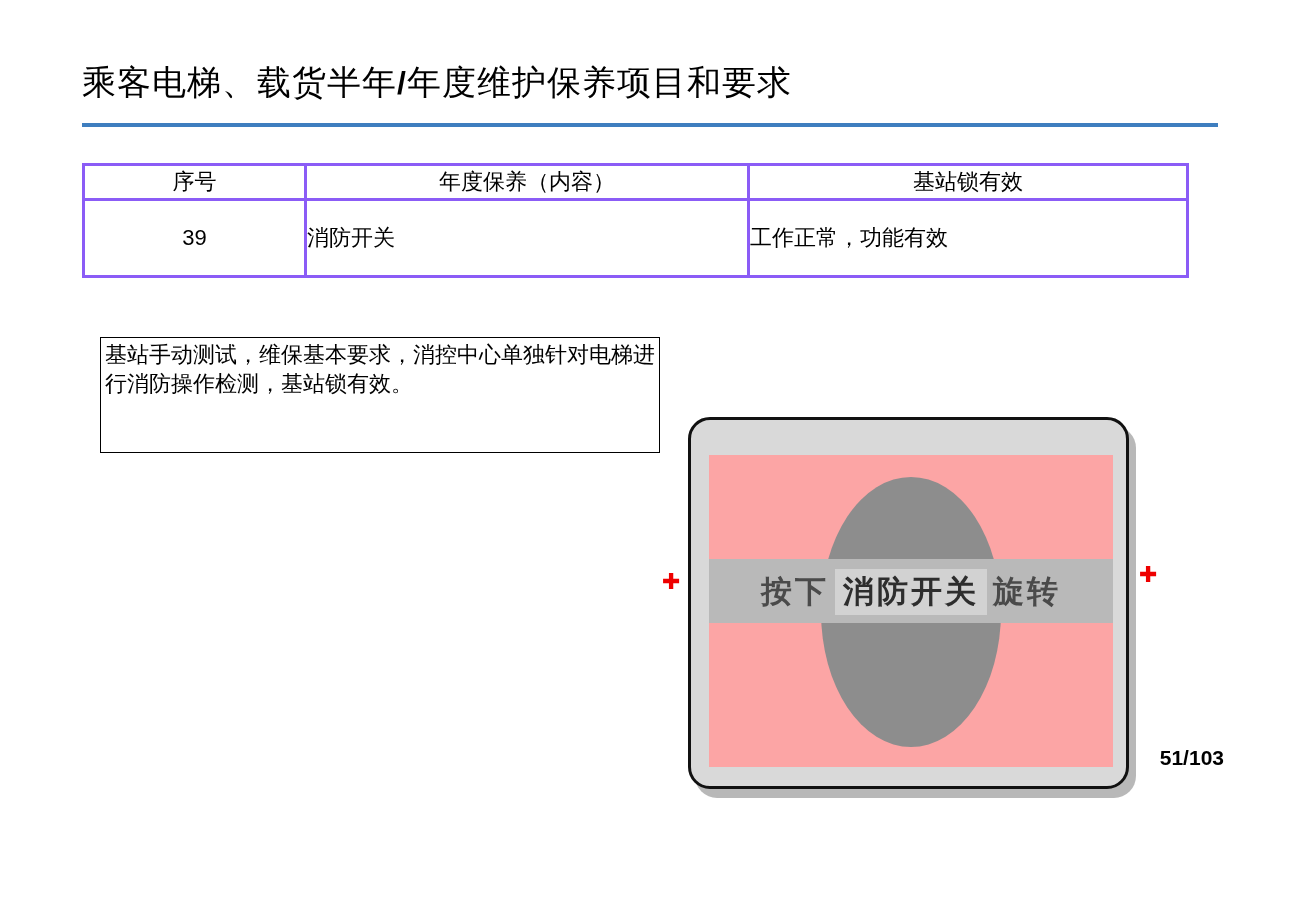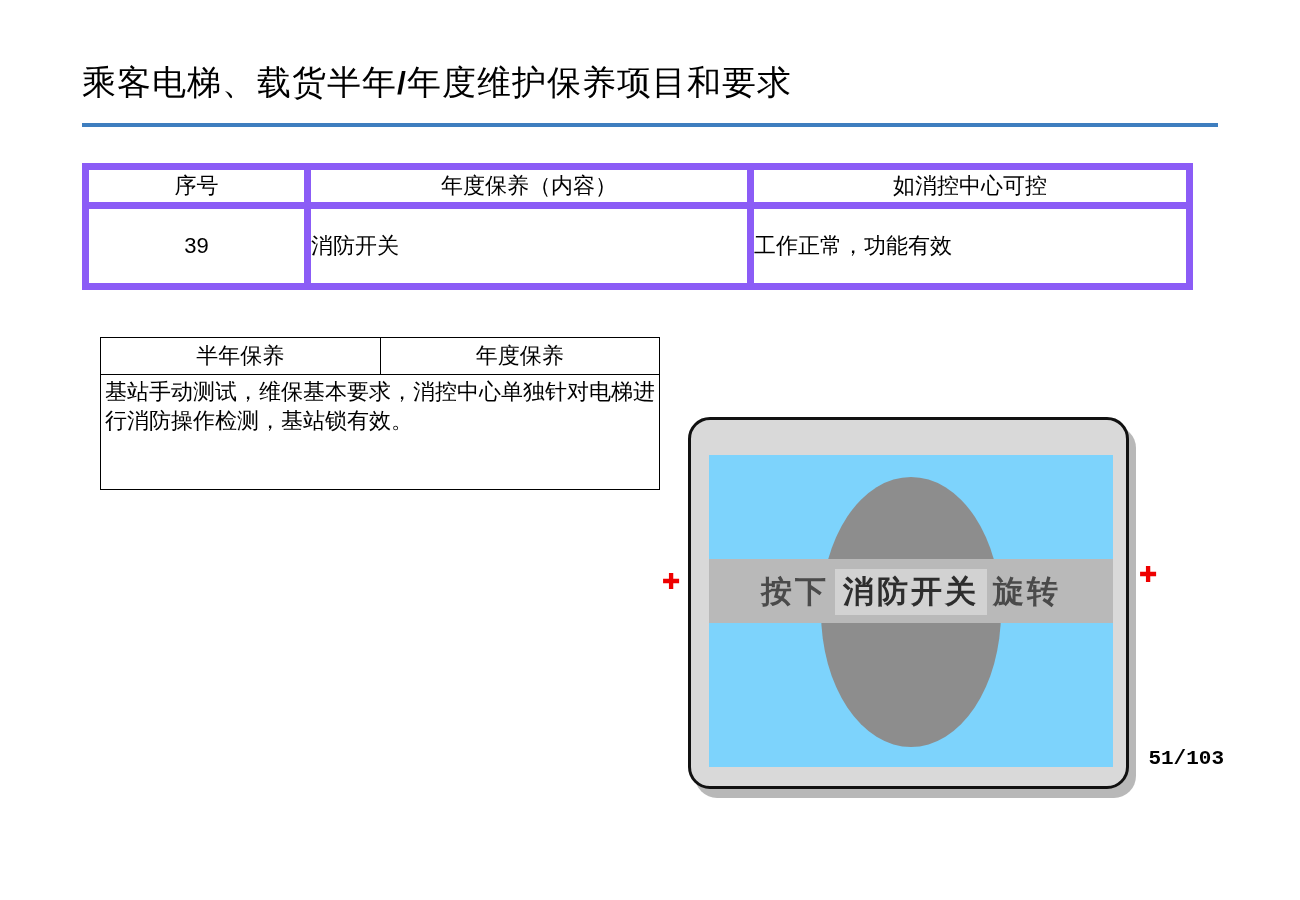--- a/index.html
+++ b/index.html
@@ -50,21 +50,21 @@
   
   .main-table {
     position: absolute;
     left: 82px;
     top: 163px;
     width: 1104px;
     border-collapse: collapse;
     table-layout: fixed;
   }
   .main-table td {
-    border: 7px solid #8b5cf6;
+    border: 3px solid #8b5cf6;
     font-size: 22px;
     padding: 0;
     margin-top: 38px;
   }
   .main-table .hdr {
     text-align: center;
     height: 32px;
     line-height: 32px;
   }
   .main-table .body-row td {
@@ -132,21 +132,21 @@
     border-radius: 22px;
     box-sizing: border-box;
     box-shadow: 7px 9px 0 rgba(0,0,0,0.28);
   }
   .panel-inner {
     position: absolute;
     left: 18px;
     top: 35px;
     width: 404px;
     height: 312px;
-    background: #7dd3fc;
+    background: #fca5a5;
     box-sizing: border-box;
     overflow: hidden;
   }
   .ellipse {
     position: absolute;
     left: 112px;
     top: 22px;
     width: 180px;
     height: 270px;
     background: #8D8D8D;
@@ -198,21 +198,21 @@
     text-align: center;
   }
   .marker-left { left: -26px; top: 157px; }
   .marker-right { left: 451px; top: 150px; }
 
   
   .page-num {
     position: absolute;
     right: 76px;
     bottom: 30px;
-    font-family: Liberation Mono, monospace;
+    font-family: Liberation Sans, sans-serif;
     font-weight: bold;
     font-size: 21px;
     color: #000000;
   }
 </style>
 </head>
 <body>
 
 <div class="slide">
 
@@ -223,36 +223,32 @@
   <table class="main-table">
     <colgroup>
       <col class="col-no">
         <col class="col-item">
         <col class="col-req">
     </colgroup>
     <tbody>
       <tr>
         <td class="hdr">序号</td>
         <td class="hdr">年度保养（内容）</td>
-        <td class="hdr">如消控中心可控</td>
+        <td class="hdr">基站锁有效</td>
       </tr>
       <tr class="body-row">
         <td class="cell-no">39</td>
         <td class="cell-text">消防开关</td>
         <td class="cell-text">工作正常，功能有效</td>
       </tr>
     </tbody>
   </table>
 
   <table class="sub-table">
     <tbody>
-      <tr>
-        <td class="sub-hdr">半年保养</td>
-        <td class="sub-hdr">年度保养</td>
-      </tr>
       <tr>
         <td class="sub-body" colspan="2">基站手动测试，维保基本要求，消控中心单独针对电梯进行消防操作检测，基站锁有效。</td>
       </tr>
     </tbody>
   </table>
 
   <div class="figure">
     <div class="panel-outer">
       <div class="panel-inner">
         <div class="ellipse"></div>

